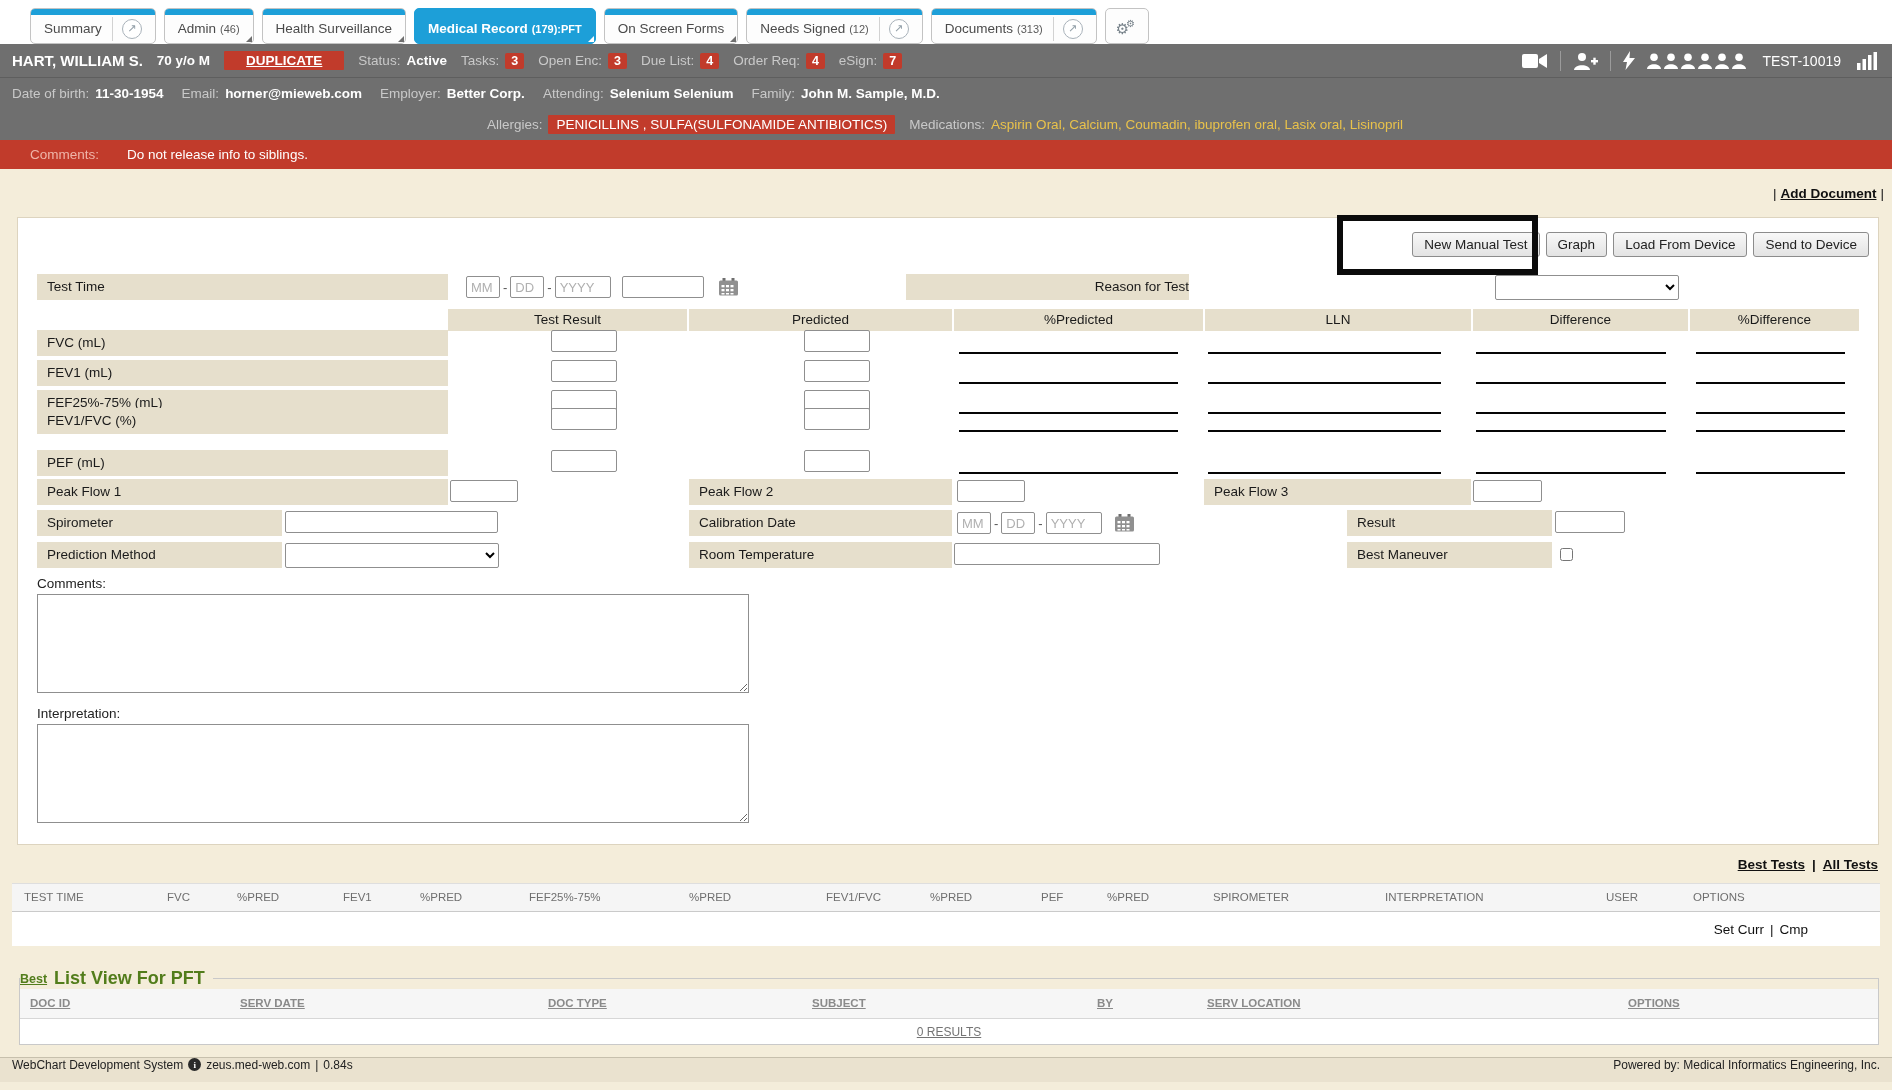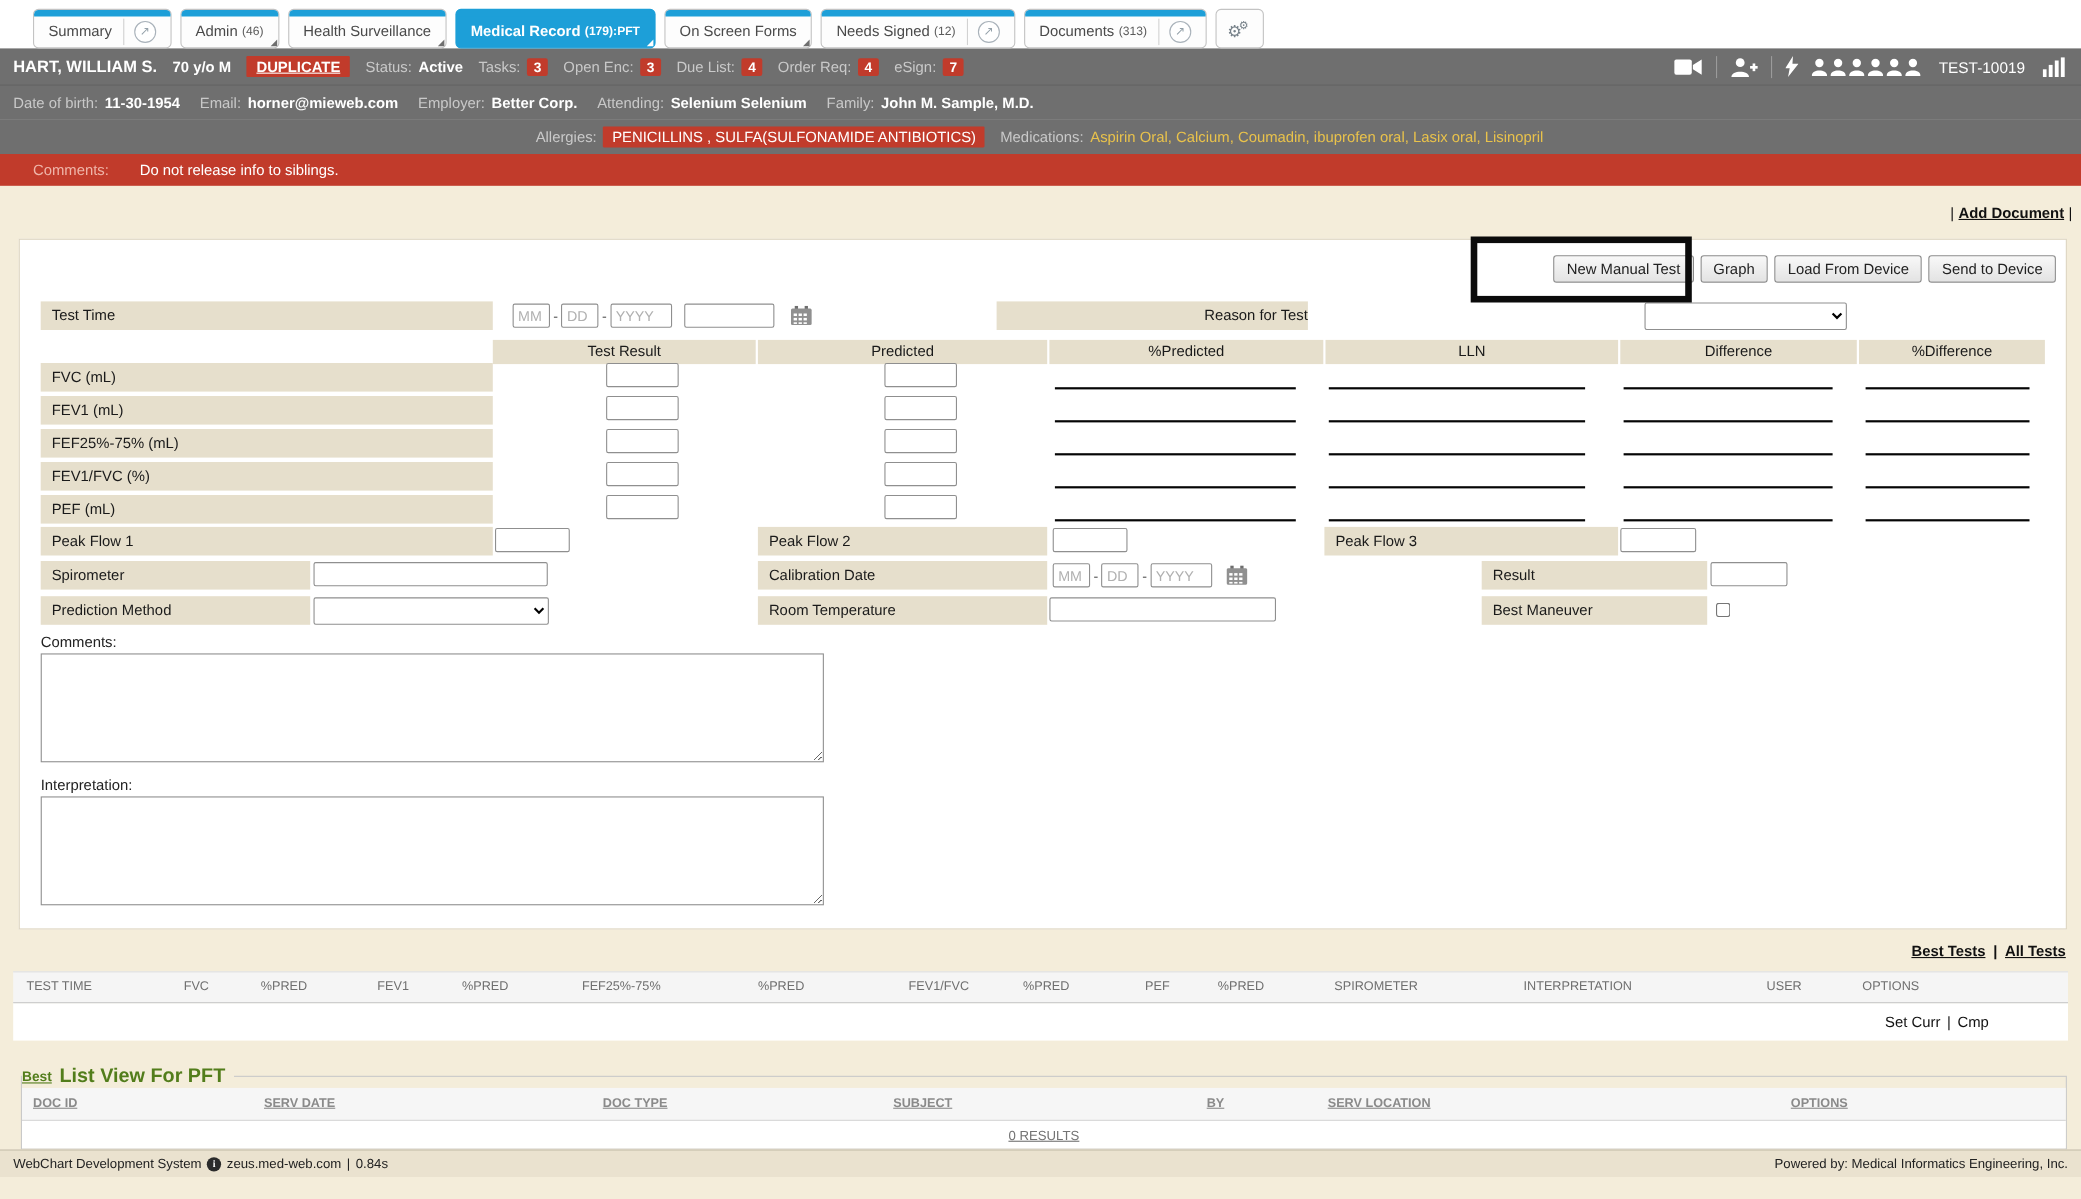--- a/index.html
+++ b/index.html
@@ -31,21 +31,21 @@
     padding:0 14px 0 12px; font-size:13.5px; }
   .pbar1 { height:34px; border-bottom:1px solid #5e5e5e; gap:14px; }
   .pbar2 { height:31px; gap:18px; }
   .pbar3 { height:31px; gap:14px;justify-content:center; }
   .grp { display:flex; align-items:center; gap:6px; white-space:nowrap; }
   .glabel { color:#c9c9c9; }
   .gval { color:#fff; font-weight:bold; }
   .pname { font-size:15px; font-weight:bold; }
   .badge { background:#c13b2b; color:#fff; font-weight:bold; font-size:12.5px;
     padding:1px 6px; border-radius:2px; }
-  .chip-dup { background:#c13b2b; color:#fff; font-weight:bold; padding:2px 9px;
+  .chip-dup { background:#c13b2b; color:#fff; font-weight:bold; padding:2px 22px;
     text-decoration:underline; border-radius:1px; }
   .chip-allergy { background:#c13b2b; color:#fff; padding:2px 8px; border-radius:1px; }
   .gold { color:#e9c24b; }
   .spacer { flex:1; }
   .vdiv { width:1px; height:20px; background:#9b9b9b; }
   .iconrow { display:flex; align-items:center; gap:12px; }
   .users { display:flex; gap:3px; }
   .pid { font-size:14px; color:#fff; margin:0 4px; }
   
   .redbar { height:29px; background:#c13b2b; display:flex; align-items:center;
@@ -100,22 +100,22 @@
     display:flex; align-items:center; gap:7px; }
   legend a { font-size:12.5px; font-weight:bold; color:#527d1b;
     text-decoration:underline; cursor:pointer; }
   .doc-head { height:30px; background:#f6f6f6; border-bottom:1px solid #d7d7d7;
     position:relative; }
   .doc-head span { position:absolute; top:8px; font-size:11.5px; font-weight:bold;
     color:#8a8a8a; text-decoration:underline; cursor:pointer; }
   .doc-empty { height:25px; background:#fff; display:flex; align-items:center;
     justify-content:center; font-size:12px; color:#737373;text-decoration:underline; }
   
-  .footer { height:25px; background:#eae2cf; border-top:1px solid #c7c0ad;
-    display:flex; align-items:center; padding:0 12px; font-size:12px; color:#222; gap:5px; }
+  .footer { margin-top:12px; height:25px; background:#eae2cf; border-top:1px solid #c7c0ad;
+    display:flex; align-items:flex-start; padding:0 12px; font-size:12px; color:#222; gap:5px; }
   .info-i { display:inline-flex; width:13px; height:13px; border-radius:50%;
     background:#2b2b2b; color:#fff; font-size:9px; font-weight:bold; align-items:center;
     justify-content:center; font-family:"Liberation Serif",serif; }
   svg { display:block; }
 </style>
 </head>
 <body>
 
 <div class="tabbar">
   <div class="tab">
@@ -371,21 +371,21 @@
     </div>
     <div class="row-abs" style="top:170px; height:30px;">
       <div class="cell" style="left:19px; width:411px; top:2px;">FEF25%-75% (mL)</div>
       <input class="tin" style="position: absolute; left: 533px; top: 2px; width: 66px;">
       <input class="tin" style="position: absolute; left: 786px; top: 2px; width: 66px;">
       <div class="uline" style="left:941px; top:24px; width:219px;"></div>
       <div class="uline" style="left:1190px; top:24px; width:233px;"></div>
       <div class="uline" style="left:1458px; top:24px; width:190px;"></div>
       <div class="uline" style="left:1678px; top:24px; width:149px;"></div>
     </div>
-    <div class="row-abs" style="top:200px; height:30px;">
+    <div class="row-abs" style="top:188px; height:30px;">
       <div class="cell" style="left:19px; width:411px; top:2px;">FEV1/FVC (%)</div>
       <input class="tin" style="position: absolute; left: 533px; top: 2px; width: 66px;">
       <input class="tin" style="position: absolute; left: 786px; top: 2px; width: 66px;">
       <div class="uline" style="left:941px; top:24px; width:219px;"></div>
       <div class="uline" style="left:1190px; top:24px; width:233px;"></div>
       <div class="uline" style="left:1458px; top:24px; width:190px;"></div>
       <div class="uline" style="left:1678px; top:24px; width:149px;"></div>
     </div>
     <div class="row-abs" style="top:230px; height:30px;">
       <div class="cell" style="left:19px; width:411px; top:2px;">PEF (mL)</div>

